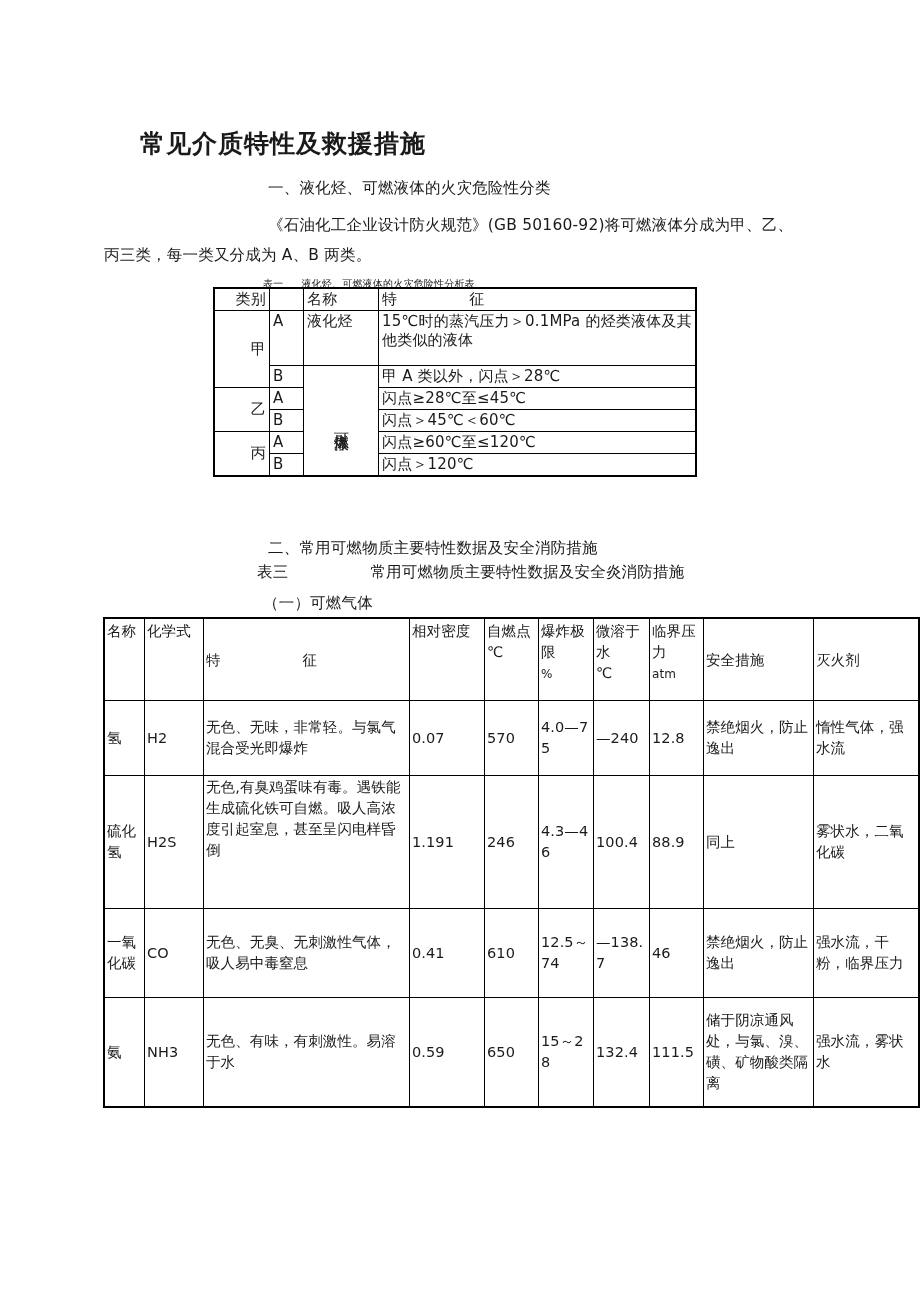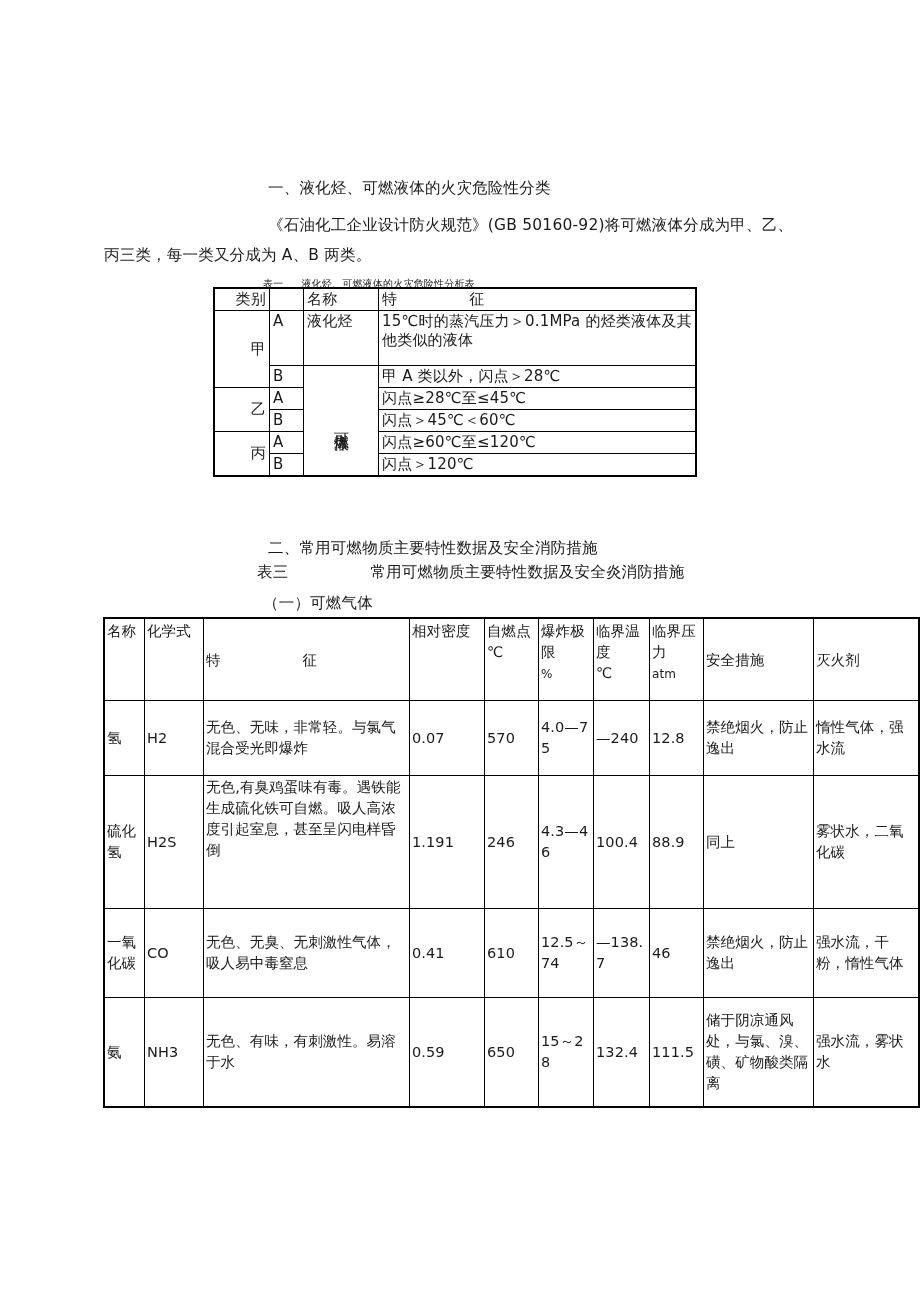--- a/index.html
+++ b/index.html
@@ -127,20 +127,21 @@
   .r-h2s td  { height: 130px; }
   .r-co td   { height: 86px; }
   .r-nh3 td  { height: 106px; }
   .r-head td { height: 78px; }
 </style>
 </head>
 <body>
 
 <div class="page">
 
+  <h1 class="doc-title">常见介质特性及救援措施</h1>
 
   <div class="para p-sec1">一、液化烃、可燃液体的火灾危险性分类</div>
   <div class="para p-std-1">《石油化工企业设计防火规范》(GB 50160-92)将可燃液体分成为甲、乙、</div>
   <div class="para p-std-2">丙三类，每一类又分成为 A、B 两类。</div>
 
   <div class="para p-tbl1cap">
     <span>表一</span><span class="cap-gap"></span><span>液化烃、可燃液体的火灾危险性分析表</span>
   </div>
 
   <table class="tbl1">
@@ -212,21 +213,21 @@
           <span>特</span><span class="sp"></span><span>征</span>
         </td>
         <td class="w-dens">相对密度</td>
         <td class="w-auto">
           <span>自燃点</span><br><span>℃</span>
         </td>
         <td class="w-expl">
           <span>爆炸极限</span><br><span class="unit-sm">%</span>
         </td>
         <td class="w-ctem">
-          <span>临界温度</span><br><span>℃</span>
+          <span>微溶于水</span><br><span>℃</span>
         </td>
         <td class="w-cpre">
           <span>临界压力</span><br><span class="unit-sm">atm</span>
         </td>
         <td class="w-safe" style="vertical-align:middle;">安全措施</td>
         <td class="w-exti" style="vertical-align:middle;">灭火剂</td>
       </tr>
     </thead>
     <tbody>
       <tr class="r-h2">
@@ -259,21 +260,21 @@
       <tr class="r-co">
         <td class="w-name">一氧化碳</td>
         <td class="w-form">CO</td>
         <td class="w-feat">无色、无臭、无刺激性气体，吸人易中毒窒息</td>
         <td class="w-dens nowrapcell">0.41</td>
         <td class="w-auto nowrapcell">610</td>
         <td class="w-expl">12.5～74</td>
         <td class="w-ctem">—138.7</td>
         <td class="w-cpre nowrapcell">46</td>
         <td class="w-safe">禁绝烟火，防止逸出</td>
-        <td class="w-exti">强水流，干粉，惰性气体</td>
+        <td class="w-exti">强水流，干粉，临界压力</td>
       </tr>
 
       <tr class="r-nh3">
         <td class="w-name">氨</td>
         <td class="w-form">NH3</td>
         <td class="w-feat">无色、有味，有刺激性。易溶于水</td>
         <td class="w-dens nowrapcell">0.59</td>
         <td class="w-auto nowrapcell">650</td>
         <td class="w-expl">15～28</td>
         <td class="w-ctem nowrapcell">132.4</td>

